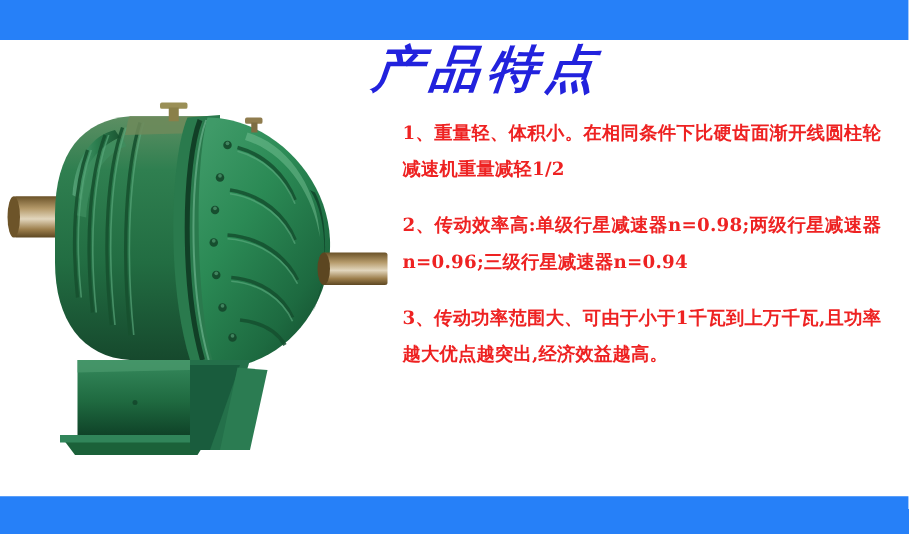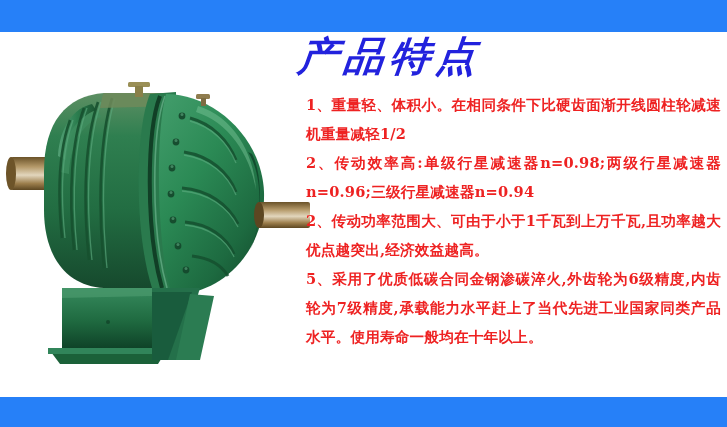--- a/index.html
+++ b/index.html
@@ -69,21 +69,21 @@
     margin: 14px 0 0 0;
     padding: 0;
   }
   #feature-list li {
     color: #ee2222;
     font-family: "DejaVu Serif", "Liberation Serif", serif;
     font-weight: bold;
     font-size: 14.6px;
     line-height: 29px;
     letter-spacing: 0.2px;
-    margin: 0;
+    margin: 16px;
     padding: 0 0 0 10px;
     text-align: justify;
     text-justify: inter-character;
   }
 </style>
 </head>
 <body>
 
 <div id="page">
 
@@ -231,18 +231,17 @@
       </g>
     </svg>
   </div>
 
   <div id="content">
     <h1 id="page-title">产品特点</h1>
 
     <ul id="feature-list">
       <li>1、重量轻、体积小。在相同条件下比硬齿面渐开线圆柱轮减速机重量减轻1/2</li>
       <li>2、传动效率高:单级行星减速器n=0.98;两级行星减速器n=0.96;三级行星减速器n=0.94</li>
-      <li>2、传动功率范围大、可由于小于1千瓦到上万千瓦,且功率越大优点越突出,经济效益越高。</li>
-      <li>5、采用了优质低碳合同金钢渗碳淬火,外齿轮为6级精度,内齿轮为7级精度,承载能力水平赶上了当代先进工业国家同类产品水平。使用寿命一般均在十年以上。</li>
+      <li>3、传动功率范围大、可由于小于1千瓦到上万千瓦,且功率越大优点越突出,经济效益越高。</li>
     </ul>
   </div>
 
 </div>
 
 </body></html>

